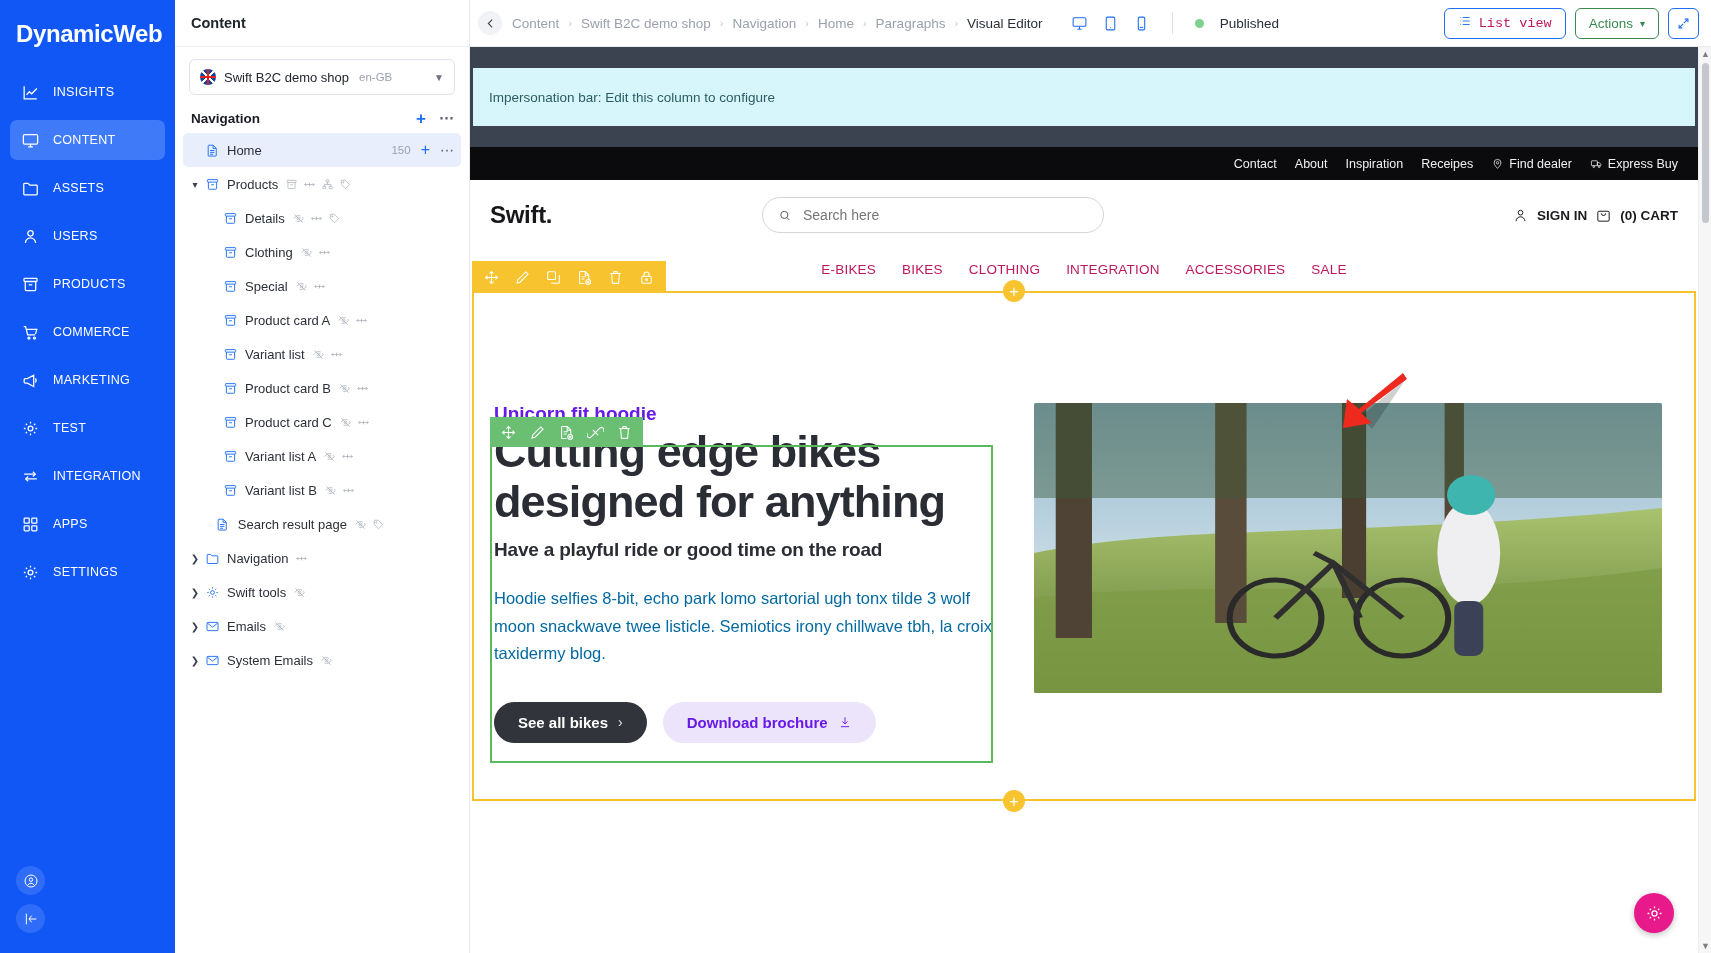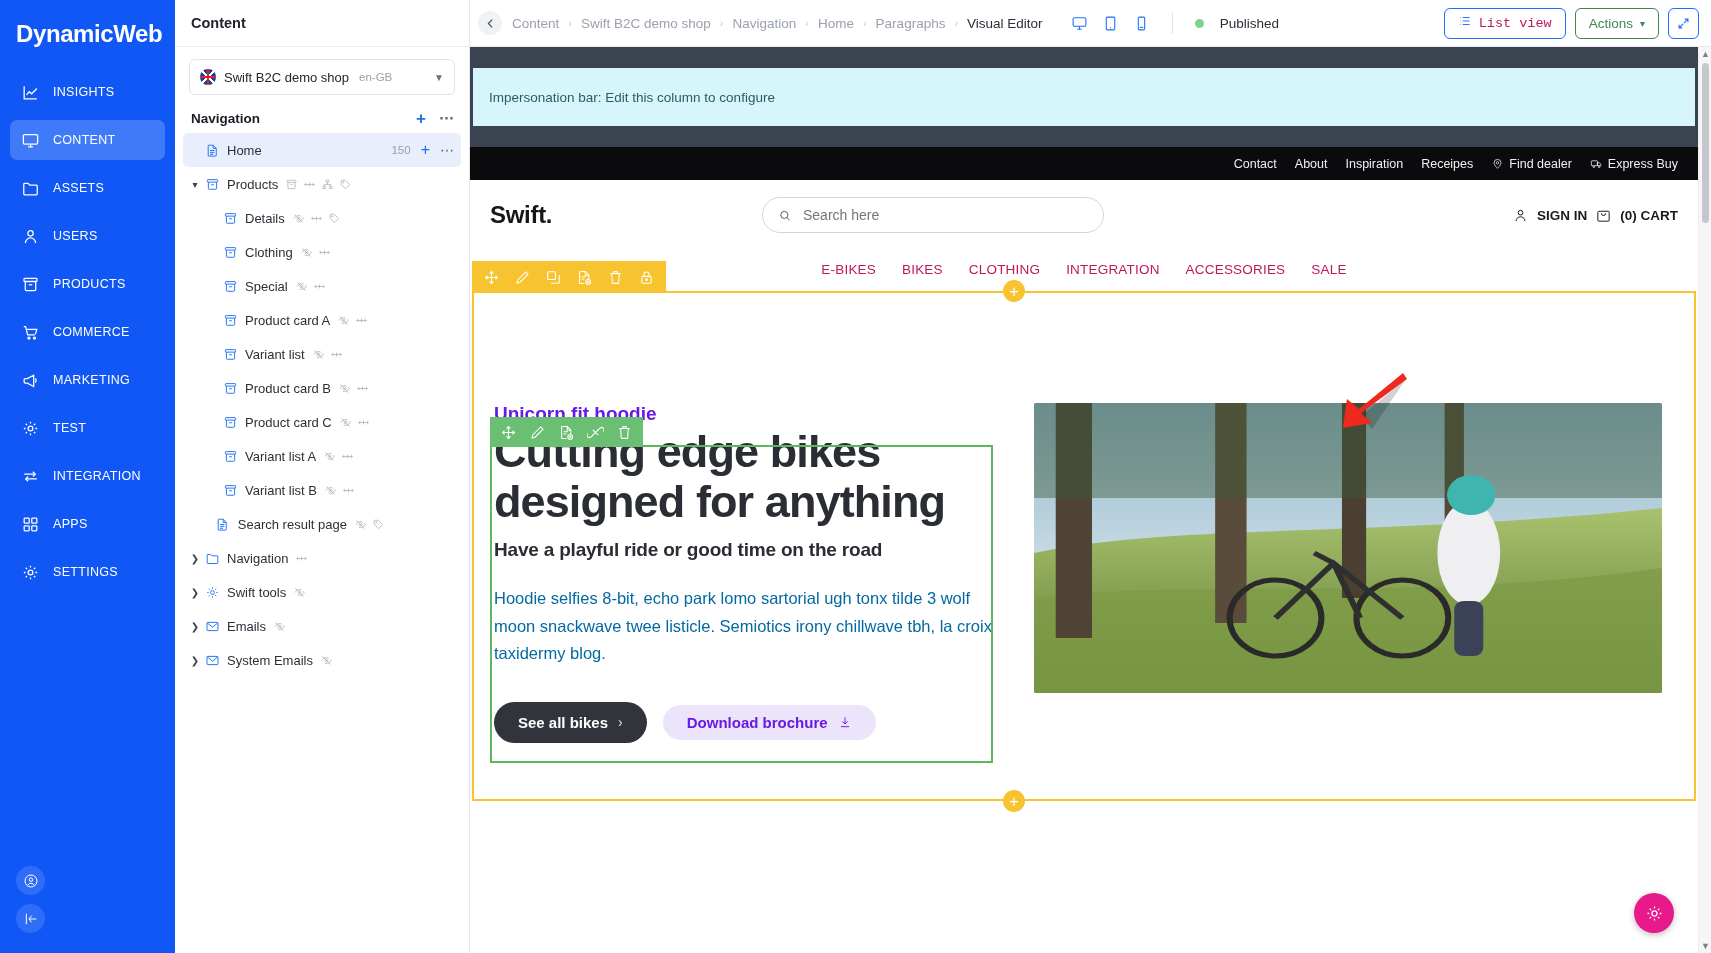--- a/index.html
+++ b/index.html
@@ -208,21 +208,21 @@
   }
   .hero-h2 { font-size: 19px; font-weight: 700; color: #2a2d34; margin-top: 11px; letter-spacing: -0.2px;}
   .hero-p { font-size: 16.5px; line-height: 1.68; color: #0369a1; margin-top: 24px; }
   .hero-btns { display: flex; align-items: center; gap: 16px; margin-top: 34px; }
   .btn-dark {
     background: #31343a; color: #fff; border-radius: 24px; height: 41px;
     display: flex; align-items: center; gap: 10px; padding: 0 24px;
     font-size: 15px; font-weight: 700; cursor: pointer;
   }
   .btn-lilac {
-    background: #ece4fb; color: #6719e8; border-radius: 24px; height: 35px;
+    background: #ece4fb; color: #6719e8; border-radius: 24px; height: 41px;
     display: flex; align-items: center; gap: 10px; padding: 0 24px;
     font-size: 15px; font-weight: 700; cursor: pointer;
   }
   .btn-lilac svg { width: 14px; height: 14px; stroke: #6719e8; fill: none; stroke-width: 1.6; }
   .hero-img {
     flex: 1; height: 290px; border-radius: 2px; position: relative; overflow: hidden;
     background: linear-gradient(175deg, #9fc4d8 0%, #bcd4e0 22%, #cfe0d6 38%, #a9c17e 60%, #6f8f3f 100%);
   }
 
   

